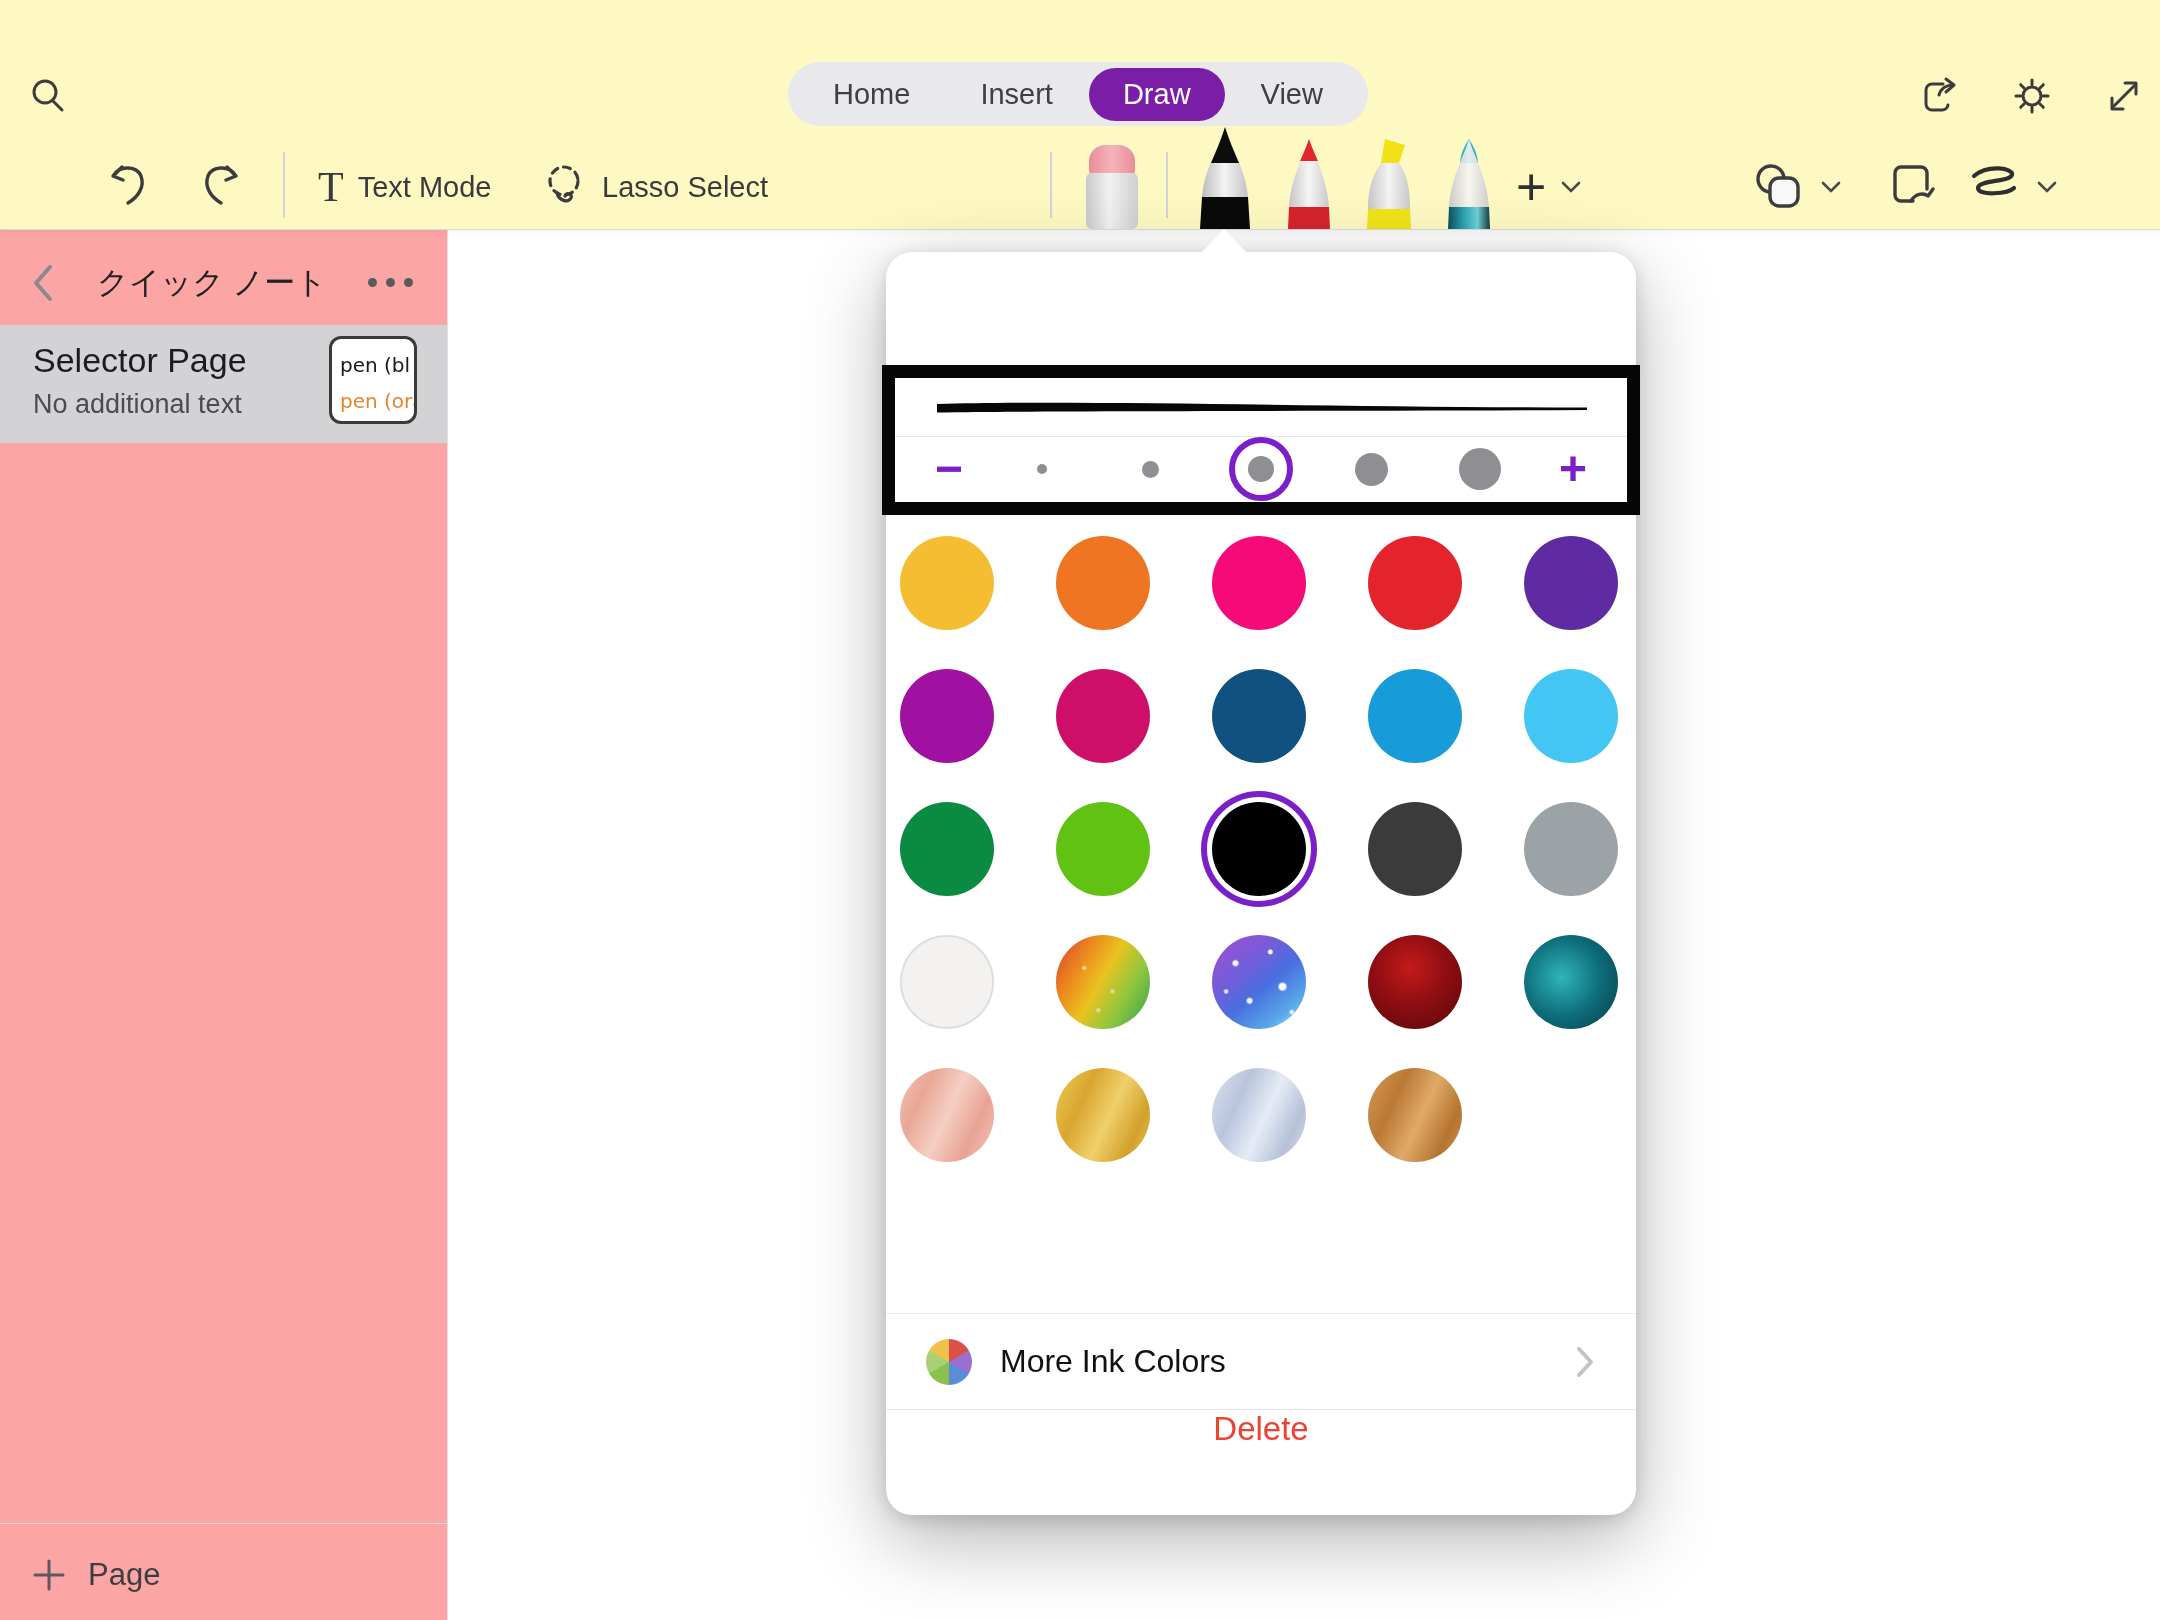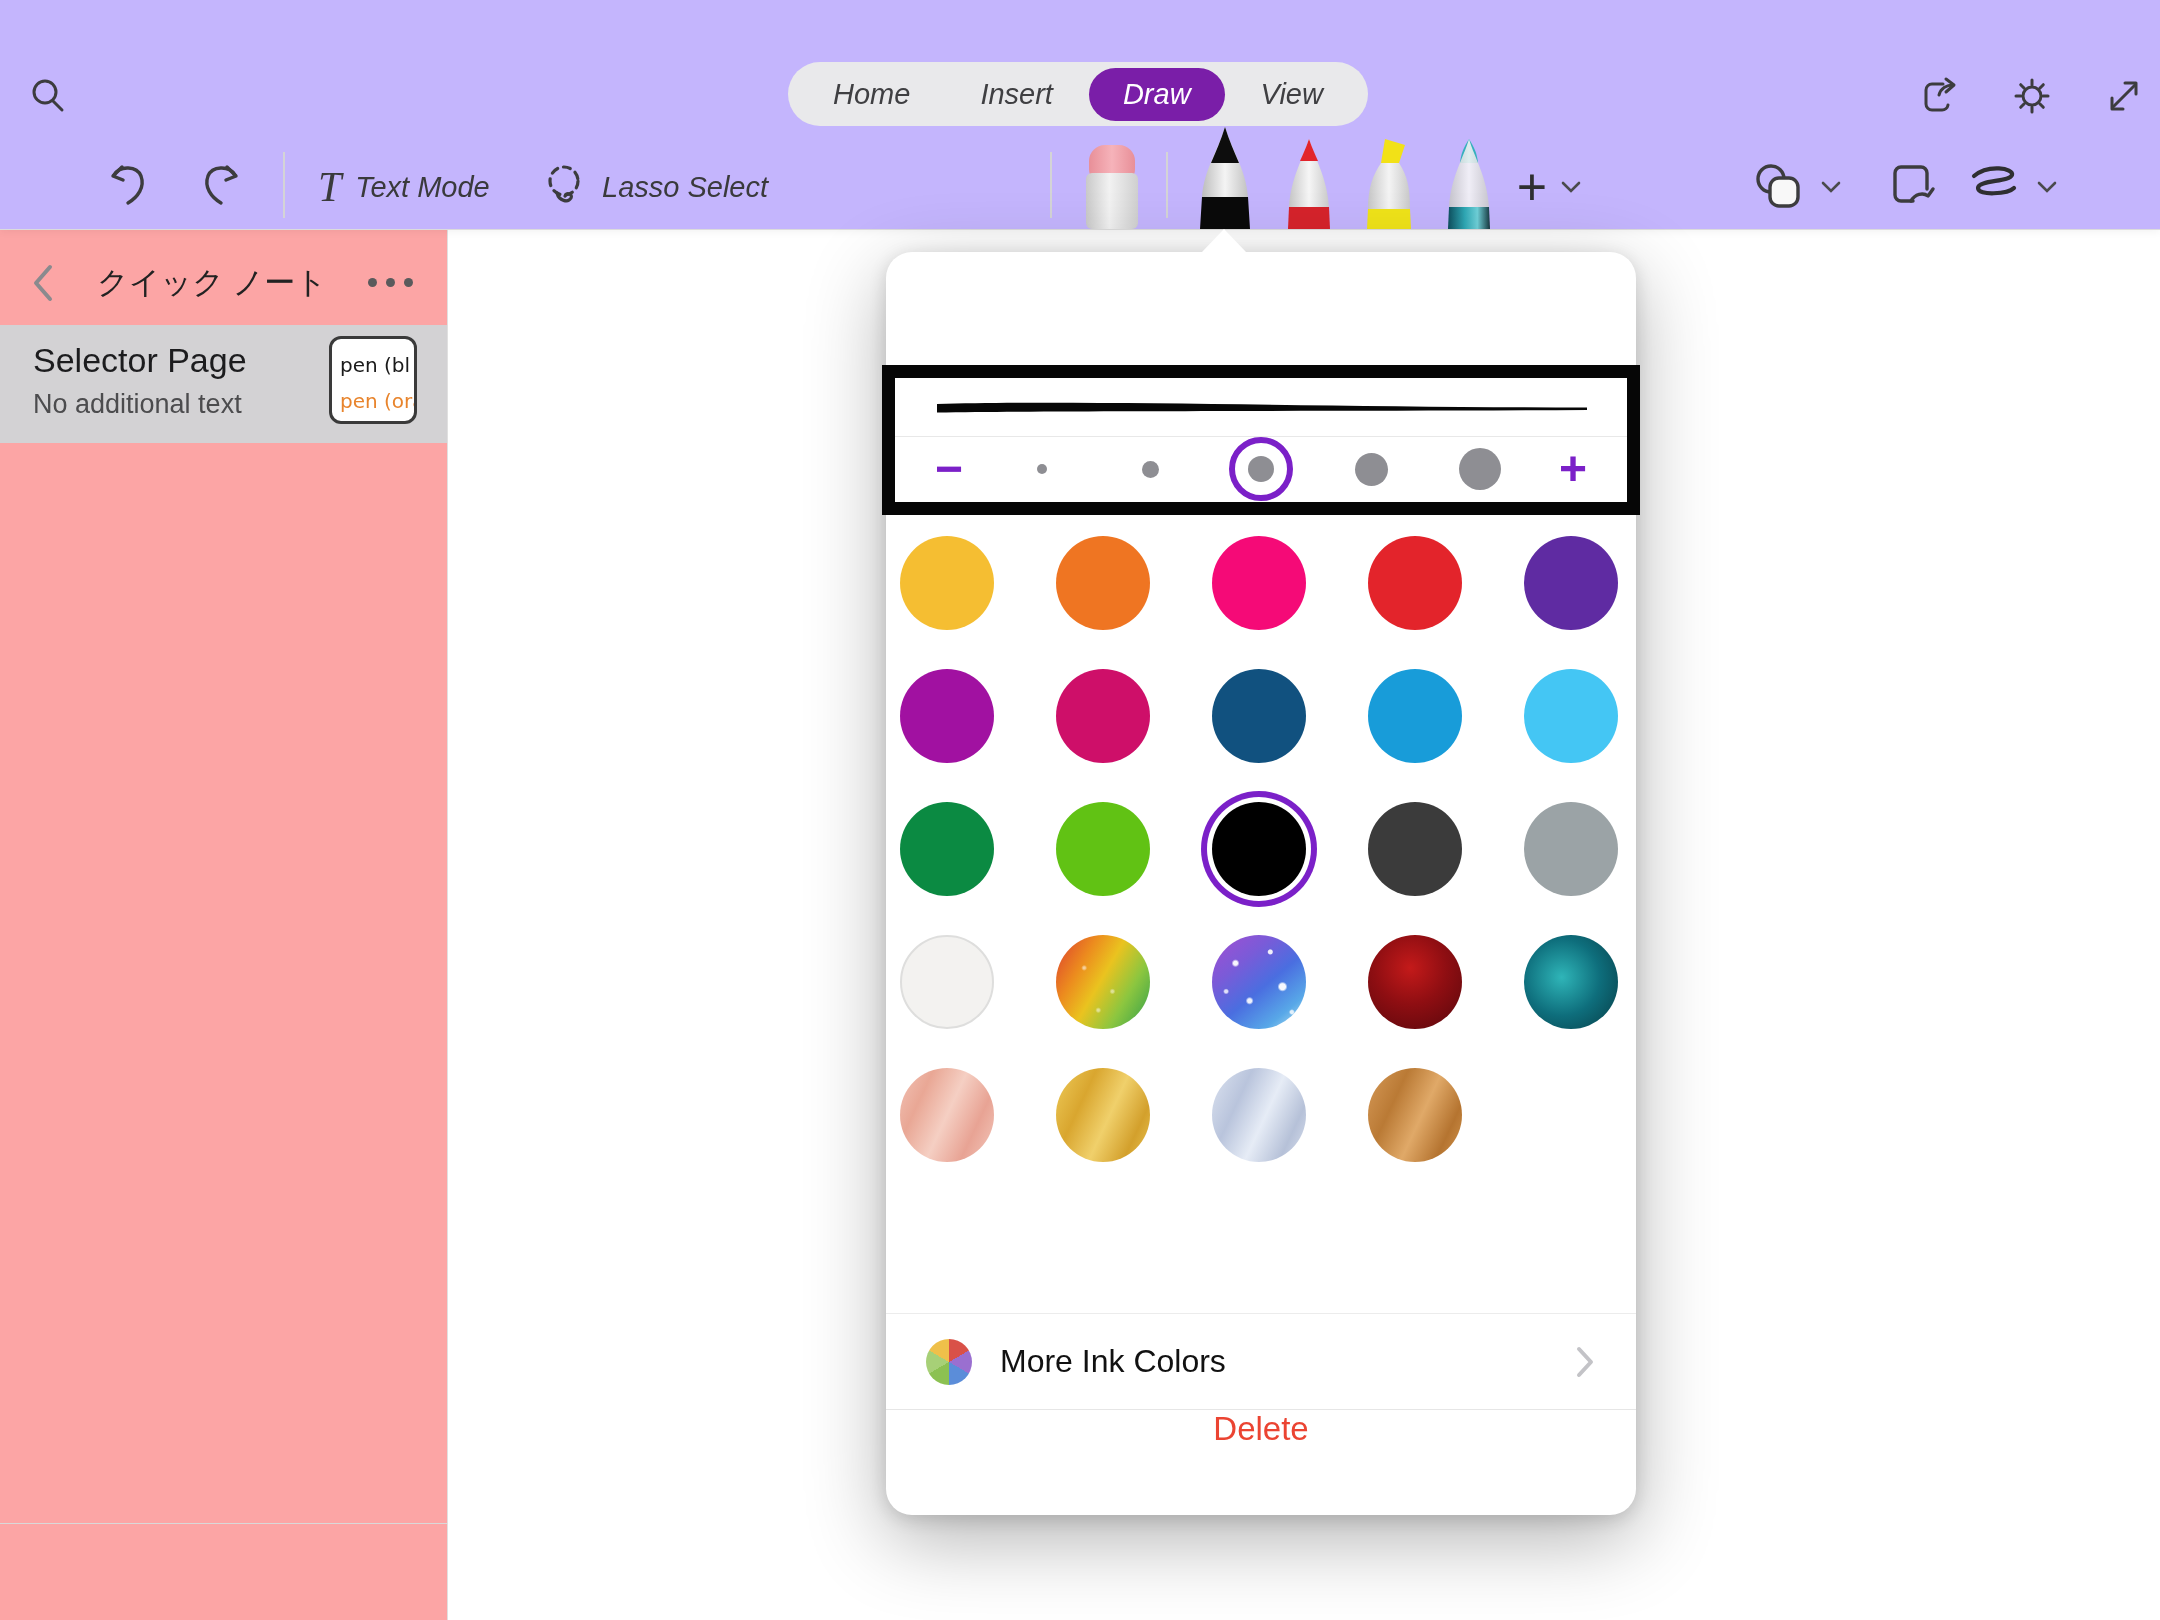--- a/index.html
+++ b/index.html
@@ -1,20 +1,20 @@
 <!DOCTYPE html>
 <html><head>
 <meta charset="utf-8">
 <style>
   html,body{margin:0;padding:0;background:#e9e9e9;}
   .screen{position:relative;width:2160px;height:1620px;background:#ffffff;overflow:hidden;
           font-family:"Liberation Sans","DejaVu Sans",sans-serif;color:#3a3a3c;}
   
-  .chrome{position:absolute;left:0;top:0;width:2160px;height:229px;background:#c4b5fd;
-          border-bottom:1px solid #dcdcdc;box-shadow:0 2px 8px rgba(0,0,0,.05);z-index:3;font-style:italic;}
+  .chrome{position:absolute;left:0;top:0;width:2160px;height:229px;background:#fef9c3;
+          border-bottom:1px solid #dcdcdc;box-shadow:0 2px 8px rgba(0,0,0,.05);z-index:3;}
   .icon-btn{position:absolute;display:flex;align-items:center;justify-content:center;}
   .tab-bar{position:absolute;left:788px;top:62px;height:64px;width:580px;border-radius:32px;
            background:#e9e9eb;display:flex;align-items:center;justify-content:space-around;padding:0 10px;box-sizing:border-box;}
   .tab{font-size:29px;color:#3f3f42;padding:10px 34px;border-radius:30px;cursor:pointer;white-space:nowrap;}
   .tab.active{background:var(--accent,#7a1ea8);color:#fff;}
   .toolbar-divider{position:absolute;top:152px;width:2px;height:66px;background:#d4d4d6;}
   .tool-label{font-size:29px;color:#3a3a3c;}
   .tool-group{position:absolute;top:145px;height:84px;display:flex;align-items:center;gap:14px;}
   
   .pen{position:absolute;bottom:0;width:70px;height:96px;}
@@ -304,20 +304,29 @@
     <div class="sb-row">
       <div class="sb-row-title">Selector Page</div>
       <div class="sb-row-sub">No additional text</div>
       <div class="thumb">
         <div style="color:#1a1a1a;">pen (bl</div>
         <div style="color:#e8842c;">pen (ora</div>
       </div>
     </div>
 
     <div class="sb-bottom-divider"></div>
+    <div class="add-page">
+      <span style="margin-left:32px;">
+        <svg width="34" height="34" viewBox="0 0 34 34" stroke="#5a5a5c" stroke-width="3" stroke-linecap="round">
+            <line x1="17" y1="3" x2="17" y2="31"></line>
+            <line x1="3" y1="17" x2="31" y2="17"></line>
+          </svg>
+      </span>
+      <span class="lbl">Page</span>
+    </div>
   </div>
 
   <div class="popup">
     <div class="popup-caret"></div>
 
     <div class="size-annotation">
       <div class="stroke-preview">
         <svg width="700" height="56" viewBox="0 0 700 56">
           <path d="M26 25 C 170 21, 430 28, 676 28.6 L676 31 C 430 32.4, 170 31.5, 26 33.5 Z" fill="#070707"></path>
         </svg>

